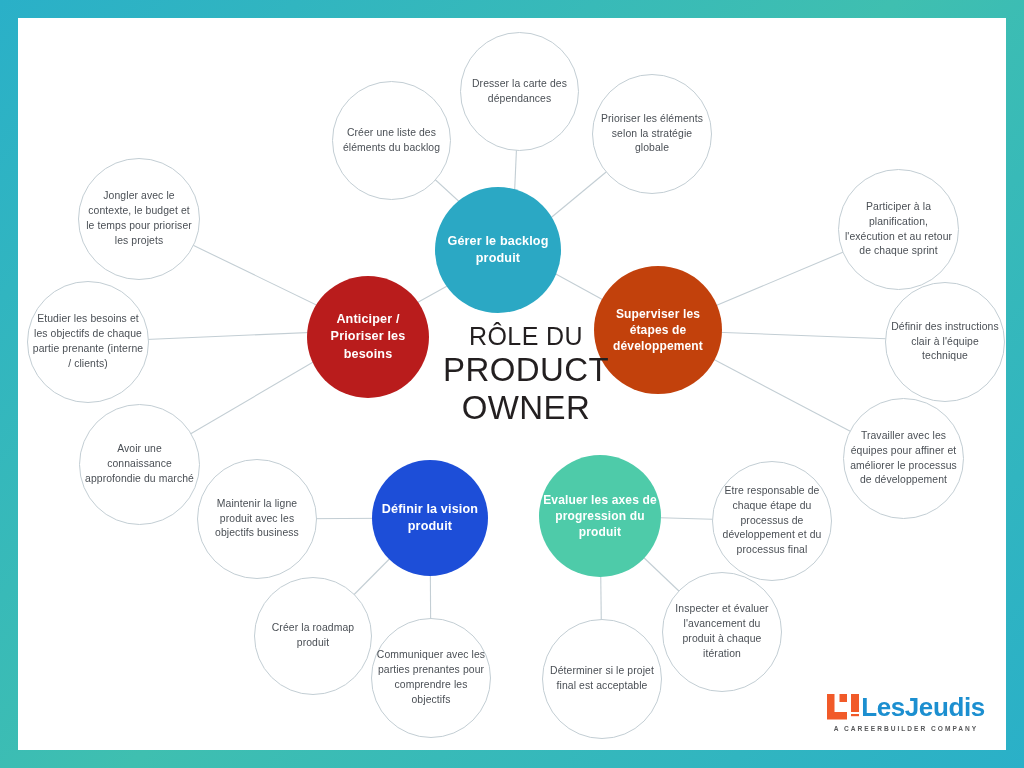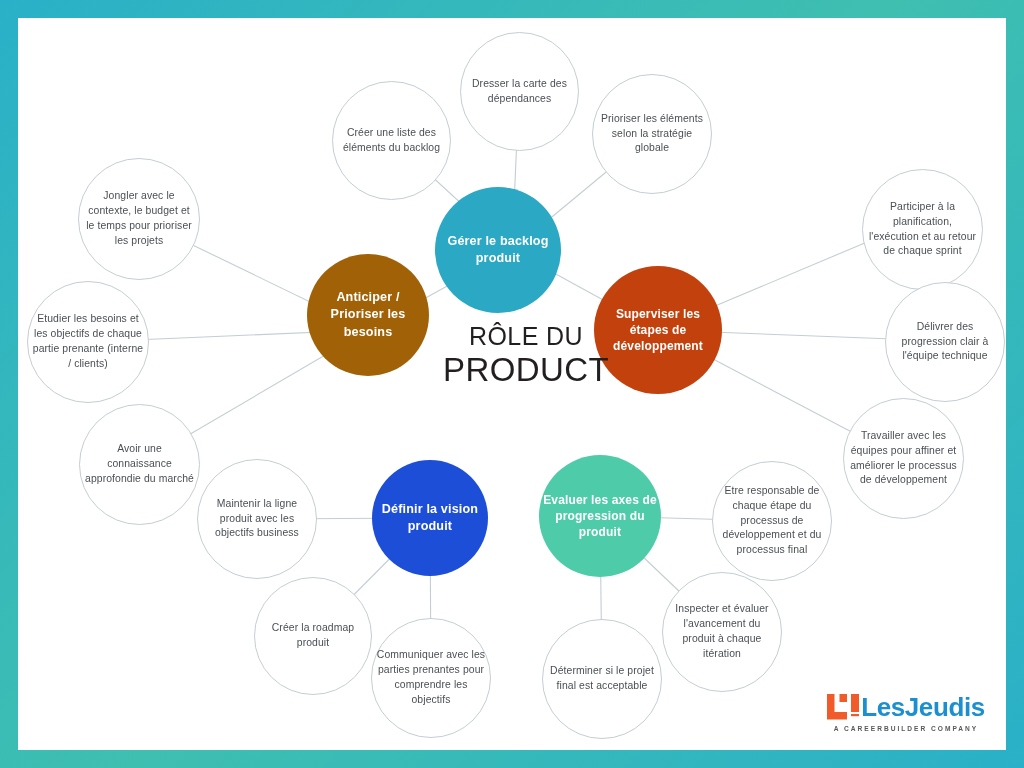--- a/index.html
+++ b/index.html
@@ -114,21 +114,21 @@
     <line x1="600" y1="516" x2="772" y2="521"></line>
     <line x1="600" y1="516" x2="722" y2="632"></line>
     <line x1="600" y1="516" x2="602" y2="679"></line>
   </g>
 </svg>
 
 <div class="node hub" style="left:435px; top:187px; width:126px; height:126px; background:#2ba8c4;">
   <span>Gérer le backlog produit</span>
 </div>
 
-<div class="node hub" style="left:307px; top:254px; width:122px; height:122px; background:#a16207;">
+<div class="node hub" style="left:307px; top:276px; width:122px; height:122px; background:#b91c1c;">
   <span>Anticiper / Prioriser les besoins</span>
 </div>
 
 <div class="node hub" style="left:594px; top:266px; width:128px; height:128px; background:#c2410c; font-size:12px;">
   <span>Superviser les étapes de développement</span>
 </div>
 
 <div class="node hub" style="left:372px; top:460px; width:116px; height:116px; background:#1d4ed8;">
   <span>Définir la vision produit</span>
 </div>
@@ -154,26 +154,26 @@
 </div>
 
 <div class="node leaf" style="left:27px; top:281px; width:122px; height:122px;">
   <span>Etudier les besoins et les objectifs de chaque partie prenante (interne / clients)</span>
 </div>
 
 <div class="node leaf" style="left:79px; top:404px; width:121px; height:121px;">
   <span>Avoir une connaissance approfondie du marché</span>
 </div>
 
-<div class="node leaf" style="left:862px; top:169px; width:121px; height:121px;">
+<div class="node leaf" style="left:838px; top:169px; width:121px; height:121px;">
   <span>Participer à la planification, l'exécution et au retour de chaque sprint</span>
 </div>
 
 <div class="node leaf" style="left:885px; top:282px; width:120px; height:120px;">
-  <span>Délivrer des progression clair à l'équipe technique</span>
+  <span>Définir des instructions clair à l'équipe technique</span>
 </div>
 
 <div class="node leaf" style="left:843px; top:398px; width:121px; height:121px;">
   <span>Travailler avec les équipes pour affiner et améliorer le processus de développement</span>
 </div>
 
 <div class="node leaf" style="left:197px; top:459px; width:120px; height:120px;">
   <span>Maintenir la ligne produit avec les objectifs business</span>
 </div>
 
@@ -193,20 +193,21 @@
   <span>Inspecter et évaluer l'avancement du produit à chaque itération</span>
 </div>
 
 <div class="node leaf" style="left:542px; top:619px; width:120px; height:120px;">
   <span>Déterminer si le projet final est acceptable</span>
 </div>
 
 <div id="center-title">
   <span class="l1">RÔLE DU</span>
   <span class="l2">PRODUCT</span>
+  <span class="l3">OWNER</span>
 </div>
 
 <div id="logo">
   <div class="row">
     <svg class="mark" viewBox="0 0 34 26">
       <rect x="0" y="0" width="7.5" height="25" fill="#f15a29"></rect>
       <rect x="0" y="18" width="20" height="7.5" fill="#f15a29"></rect>
       <rect x="12.5" y="0" width="7.5" height="8" fill="#f15a29"></rect>
       <rect x="24" y="0" width="8" height="18" fill="#f15a29"></rect>
       <rect x="24" y="20" width="8" height="2.2" fill="#f15a29"></rect>

